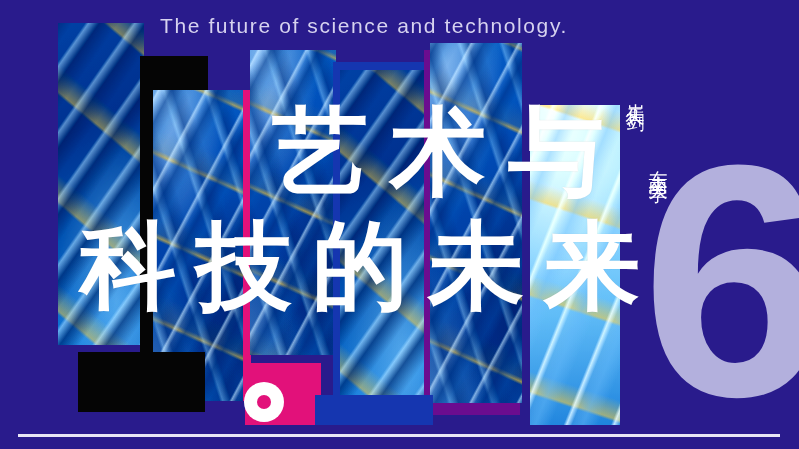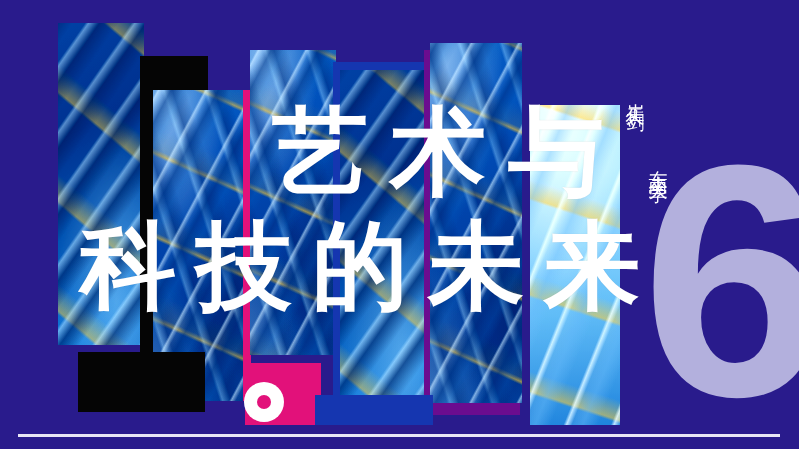--- a/index.html
+++ b/index.html
@@ -144,20 +144,21 @@
   <div class="marble light" style="left:530px;top:105px;width:90px;height:320px;">
       <div class="tex"></div>
     </div>
 
   <div class="block" style="left:78px;top:352px;width:127px;height:60px;background:#050505;"></div>
   <div class="block" style="left:245px;top:363px;width:76px;height:62px;background:#e2117a;"></div>
   <div class="block" style="left:315px;top:395px;width:118px;height:30px;background:#1536b0;"></div>
 
   <div id="big-six">6</div>
 
+  <div id="tagline">The future of science and technology.</div>
 
   <div class="cn-title" id="title-line2">科技的未来</div>
   <div class="cn-title" id="title-line1">艺术与</div>
 
   <div id="vert-name">崔天剑</div>
   <div id="vert-org">东南大学</div>
 
 
   <div id="donut"></div>
 

